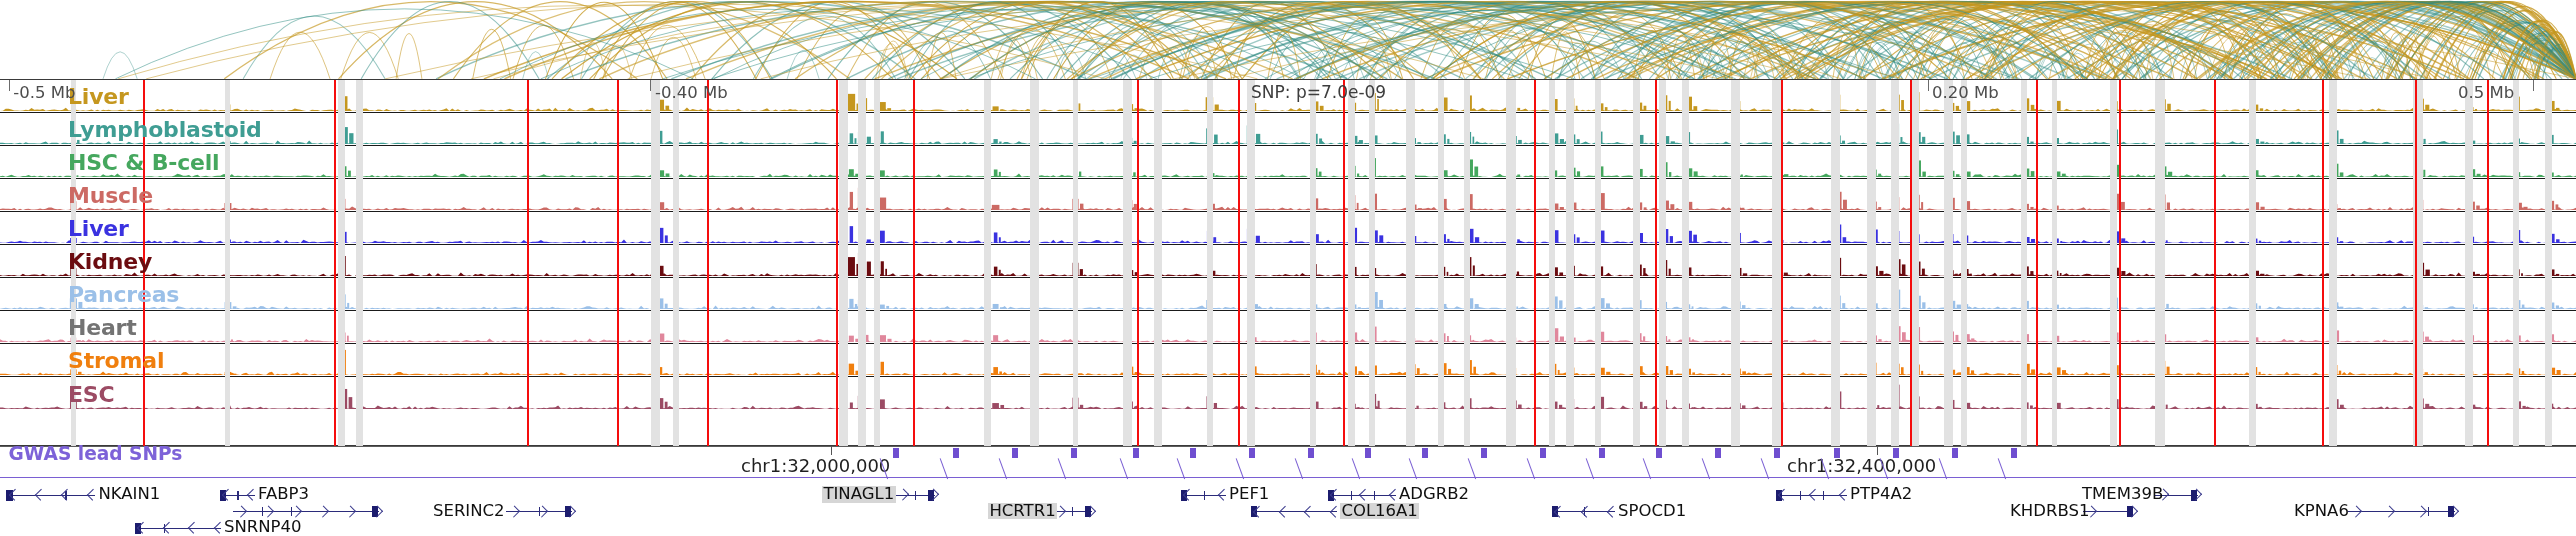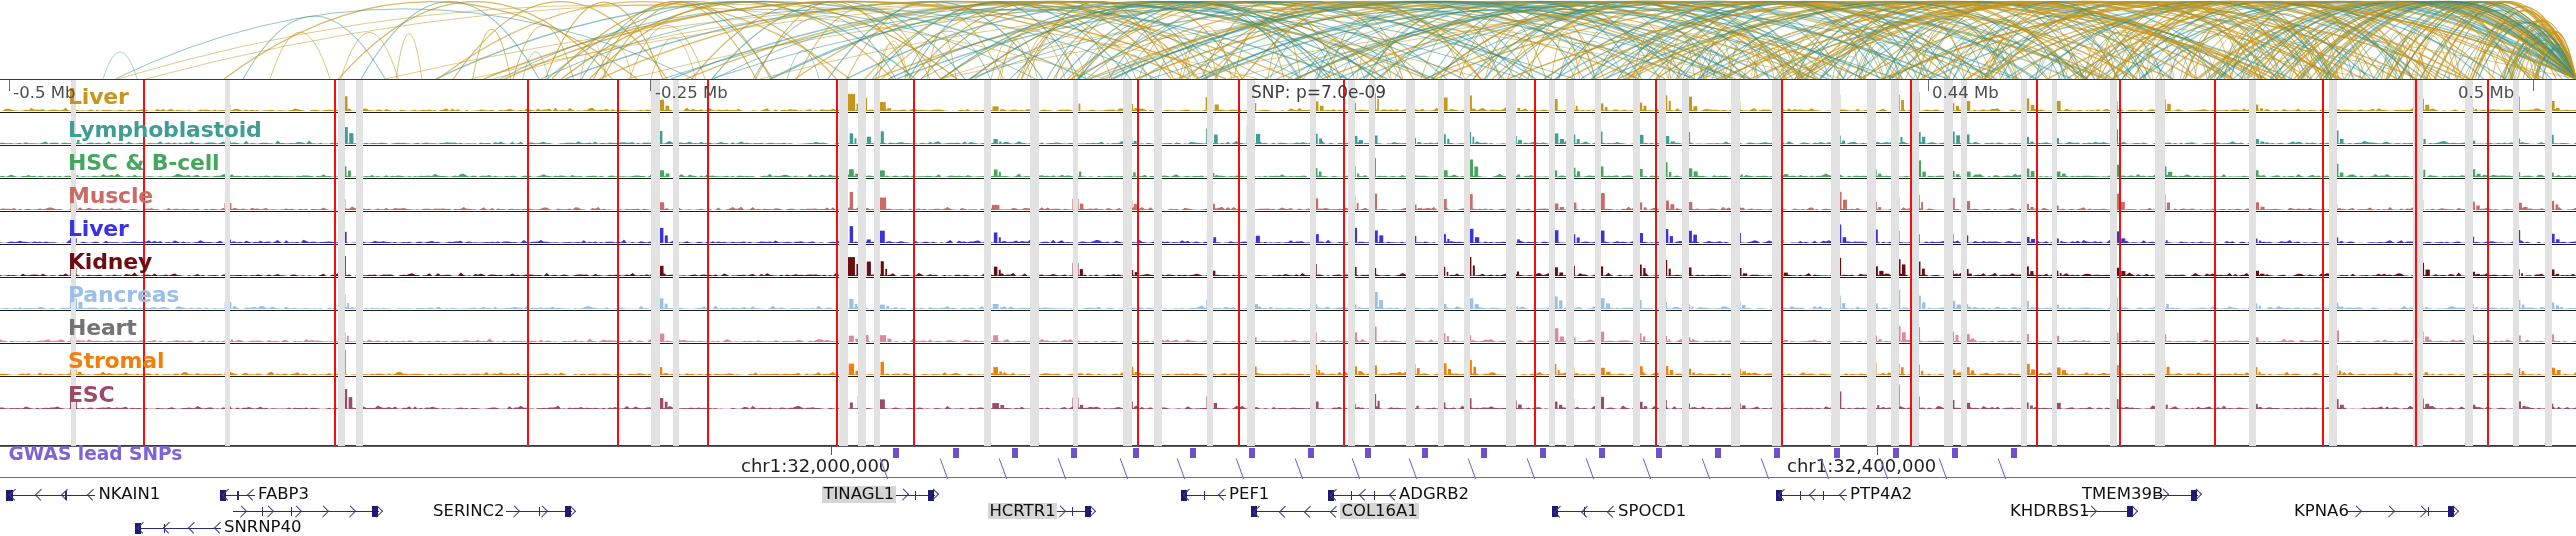--- a/index.html
+++ b/index.html
@@ -1414,23 +1414,23 @@
         <div class="snp-line" style="left: 2119px;"></div>
         <div class="snp-line" style="left: 2214px;"></div>
         <div class="snp-line" style="left: 2322px;"></div>
         <div class="snp-line" style="left: 2415px;"></div>
         <div class="snp-line" style="left: 2487px;"></div>
       </div>
     <div id="axis-layer">
         <div class="axis-tick-mark" style="left: 9px;"></div>
         <div class="axis-tick-label" style="left: 13.3px;">-0.5 Mb</div>
         <div class="axis-tick-mark" style="left: 650px;"></div>
-        <div class="axis-tick-label" style="left: 655px;">-0.25 Mb</div>
+        <div class="axis-tick-label" style="left: 655px;">-0.40 Mb</div>
         <div class="axis-tick-mark" style="left: 1928px;"></div>
-        <div class="axis-tick-label" style="left: 1932px;">0.44 Mb</div>
+        <div class="axis-tick-label" style="left: 1932px;">0.20 Mb</div>
         <div class="axis-tick-mark" style="left: 2533px;"></div>
         <div class="axis-tick-label" style="left: 2458px;">0.5 Mb</div>
         <div class="snp-annot" style="left: 1251px;">SNP: p=7.0e-09</div>
       </div>
   </div>
 
   <div id="gwas-panel">
     <div class="axis-line"></div>
     <div id="coord-ticks">
         <div class="coord-tick" style="left: 831px;"></div>

